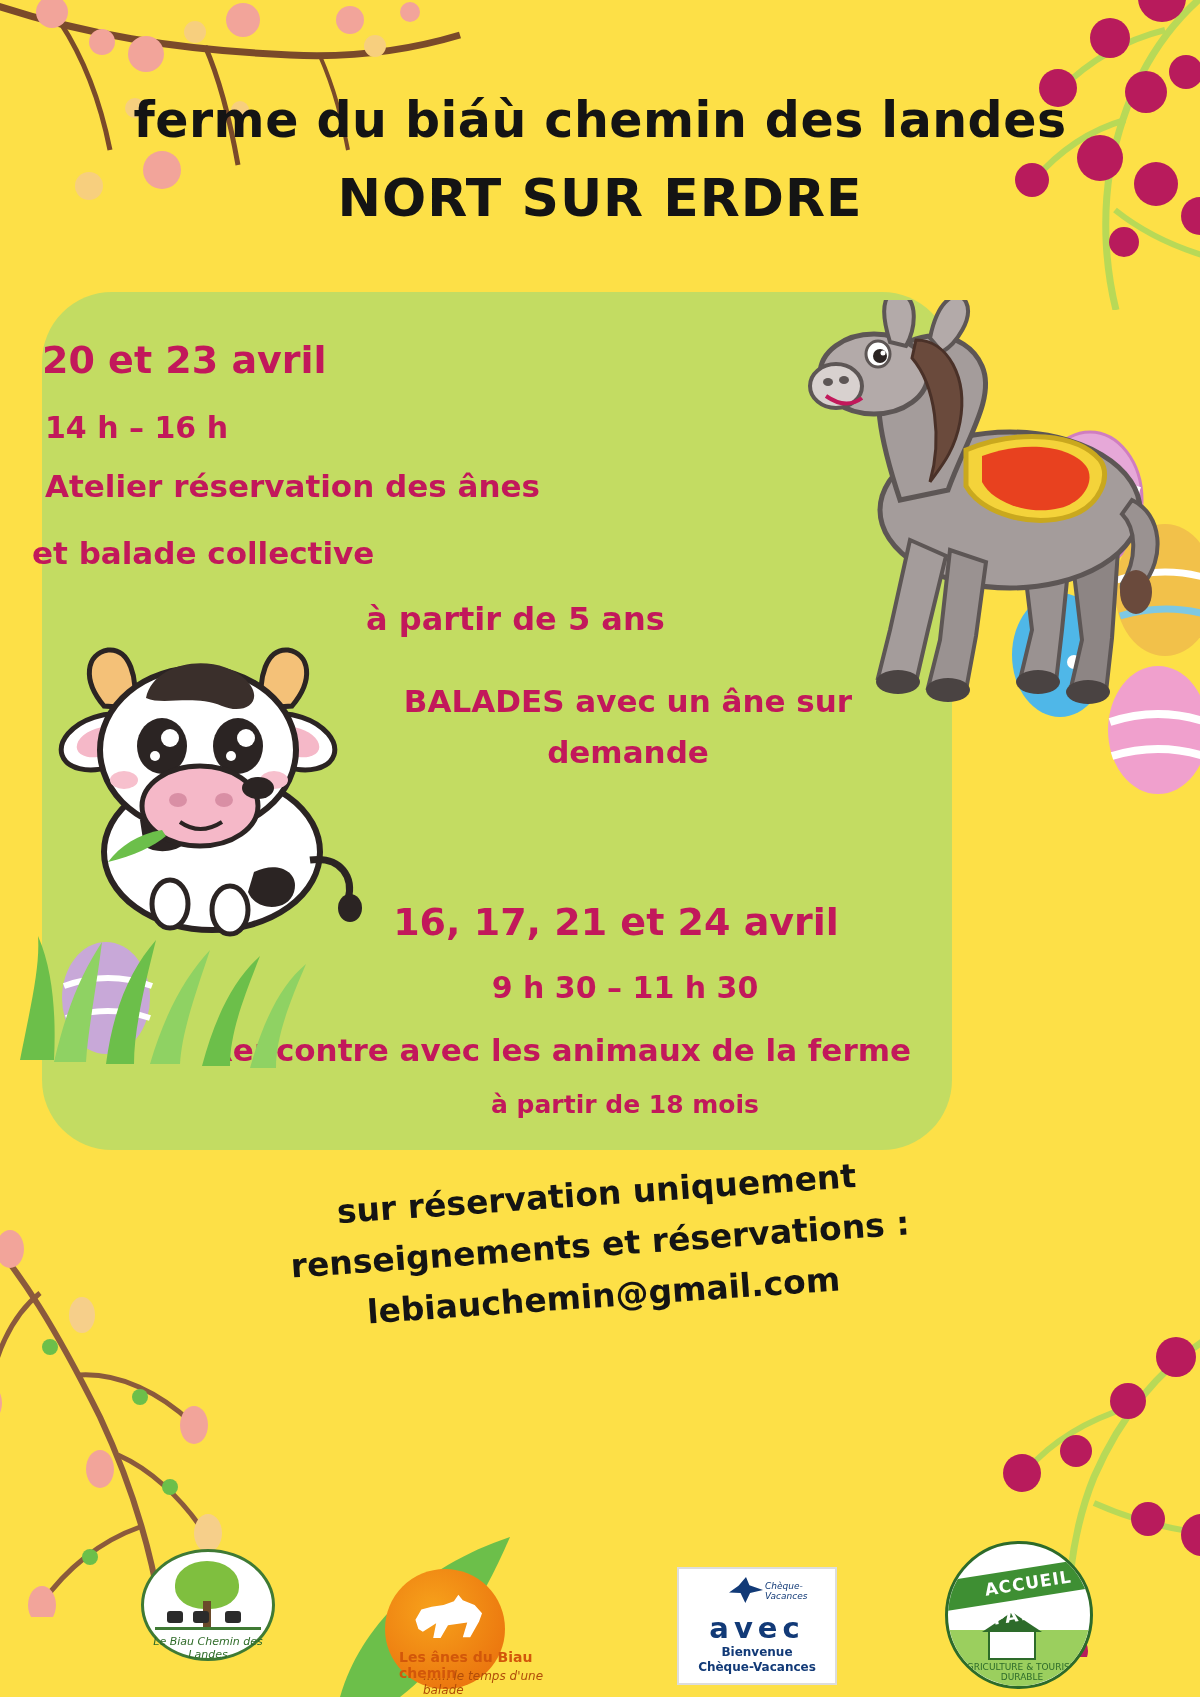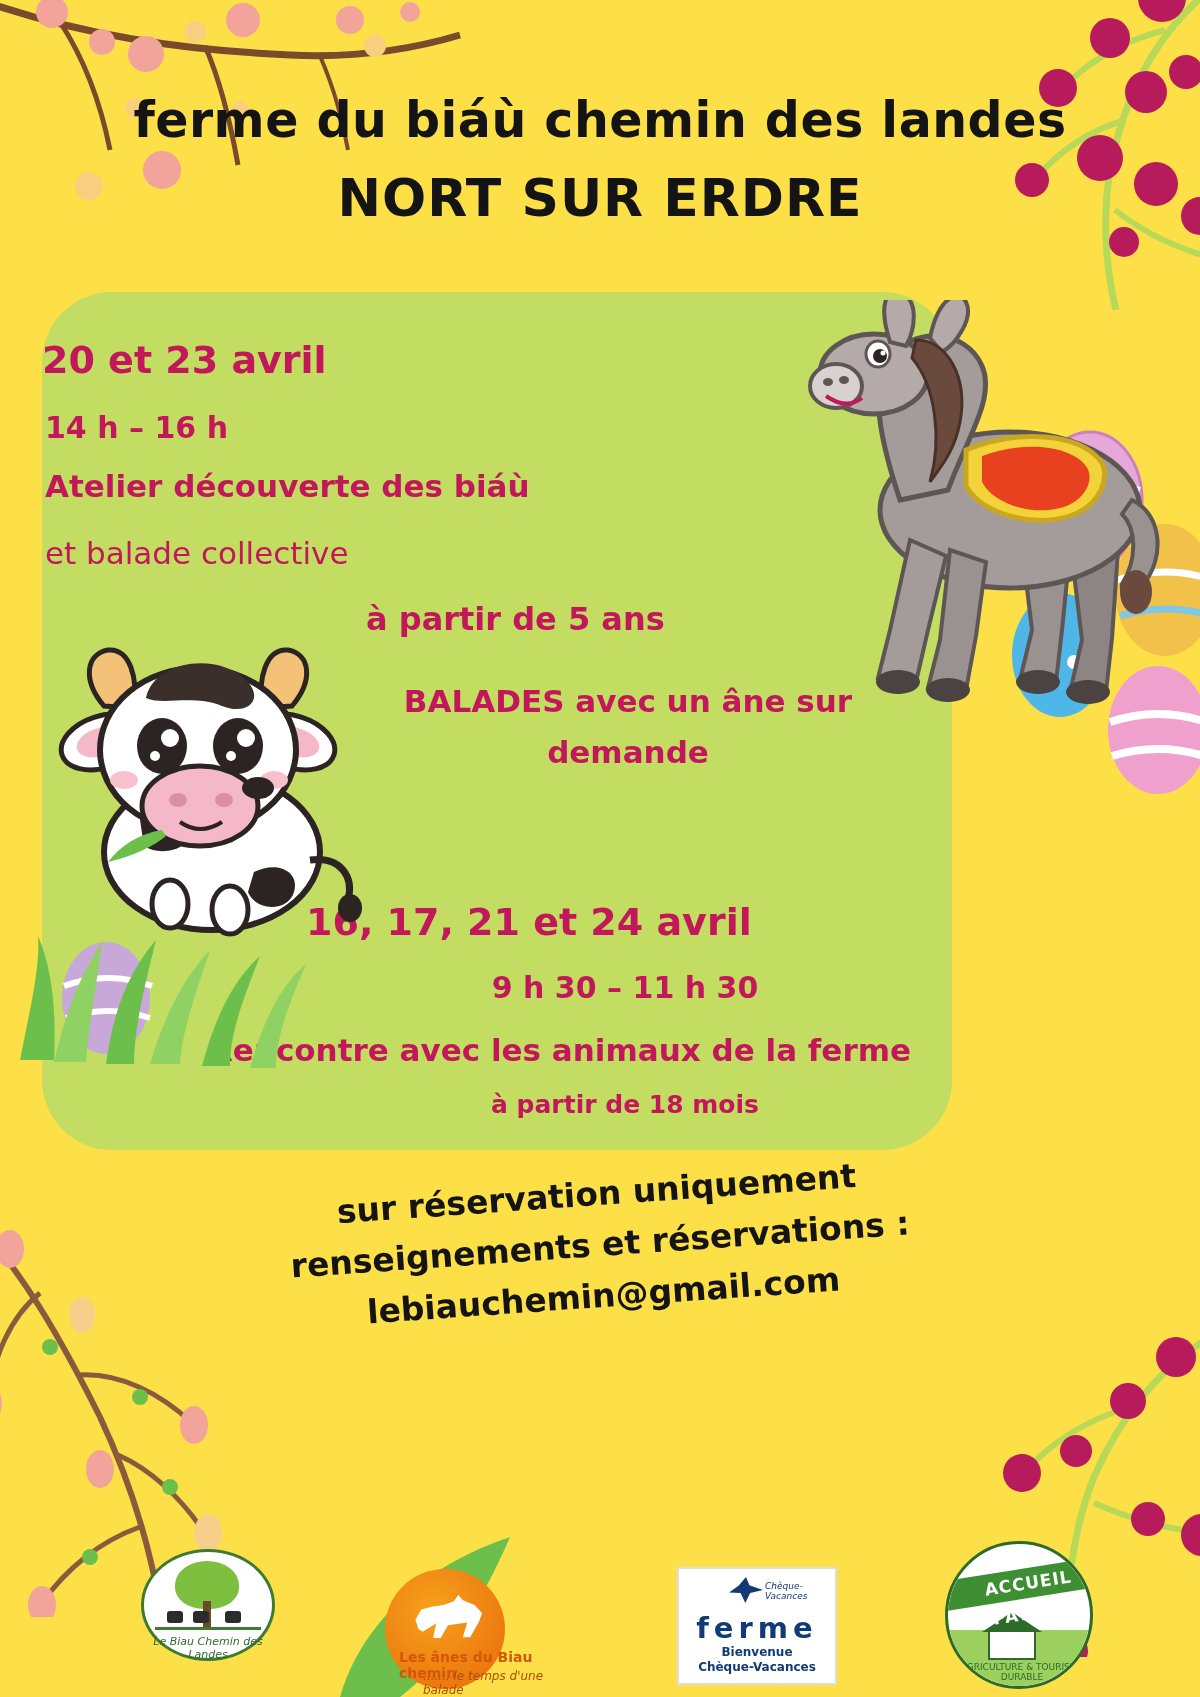--- a/index.html
+++ b/index.html
@@ -60,39 +60,40 @@
   }
   #ev1-time {
     left: 45px; top: 410px;
     font-size: 30px; font-weight: bold;
   }
   #ev1-line1 {
     left: 45px; top: 468px;
     font-size: 31px; font-weight: bold;
   }
   #ev1-line2 {
-    left: 45px; top: 535px;
-    font-size: 31px; font-weight: normal;
+    left: 32px; top: 535px;
+    font-size: 31px; font-weight: bold;
   }
   #ev1-age {
     left: 366px; top: 600px;
     font-size: 32px; font-weight: bold;
   }
 
   #balade-line {
     left: 368px; top: 676px;
     width: 520px;
     font-size: 31px; font-weight: bold;
     line-height: 1.65;
     text-align: center;
   }
 
   #ev2-date {
-    left: 306px; top: 900px;
+    left: 291px; top: 900px;
     width: 650px;
+    text-align: center;
     font-size: 38px; font-weight: bold;
   }
   #ev2-time {
     left: 300px; top: 970px;
     width: 650px;
     text-align: center;
     font-size: 30px; font-weight: bold;
   }
   #ev2-line1 {
     left: 150px; top: 1032px;
@@ -431,21 +432,21 @@
     <ellipse cx="182" cy="180" rx="9" ry="7" fill="#d98fa5"></ellipse>
     <path d="M138 202 q20 14 42 0" stroke="#2b2423" stroke-width="4" fill="none"></path>
 
     <path d="M120 210 C 96 214, 78 226, 66 242 C 92 236, 112 226, 124 216 Z" fill="#6cbf4a"></path>
 
     <ellipse cx="216" cy="168" rx="16" ry="11" fill="#2b2423"></ellipse>
   </svg>
 
   <div class="panel-text" id="ev1-date">20 et 23 avril</div>
   <div class="panel-text" id="ev1-time">14 h – 16 h</div>
-  <div class="panel-text" id="ev1-line1">Atelier découverte des biáù</div>
+  <div class="panel-text" id="ev1-line1">Atelier réservation des ânes</div>
   <div class="panel-text" id="ev1-line2">et balade collective</div>
   <div class="panel-text" id="ev1-age">à partir de 5 ans</div>
 
   <div class="panel-text" id="balade-line">BALADES avec un âne sur demande</div>
 
   <div class="panel-text" id="ev2-date">16, 17, 21 et 24 avril</div>
   <div class="panel-text" id="ev2-time">9 h 30 – 11 h 30</div>
   <div class="panel-text" id="ev2-line1">Rencontre avec les animaux de la ferme</div>
   <div class="panel-text" id="ev2-age">à partir de 18 mois</div>
 
@@ -512,21 +513,21 @@
       <div class="disc"></div>
       <div class="donkey-sil"></div>
       <div class="cap1">Les ânes du Biau chemin</div>
       <div class="cap2">....... le temps d'une balade</div>
     </div>
 
     <div class="logo" id="logo3">
       <div class="box"></div>
       <div class="bird"></div>
       <div class="cheque">Chèque-Vacances</div>
-      <div class="ancv">ferme</div>
+      <div class="ancv">avec</div>
       <div class="sub1">Bienvenue</div>
       <div class="sub2">Chèque-Vacances</div>
     </div>
 
     <div class="logo" id="logo4">
       <div class="circle">
         <div class="field"></div>
         <div class="house"></div>
         <div class="roof"></div>
         <div class="banner">

